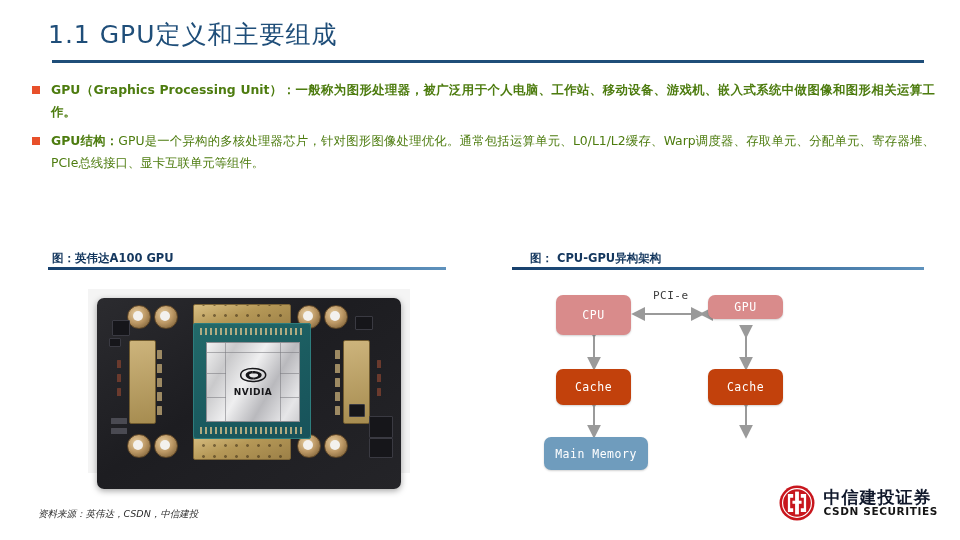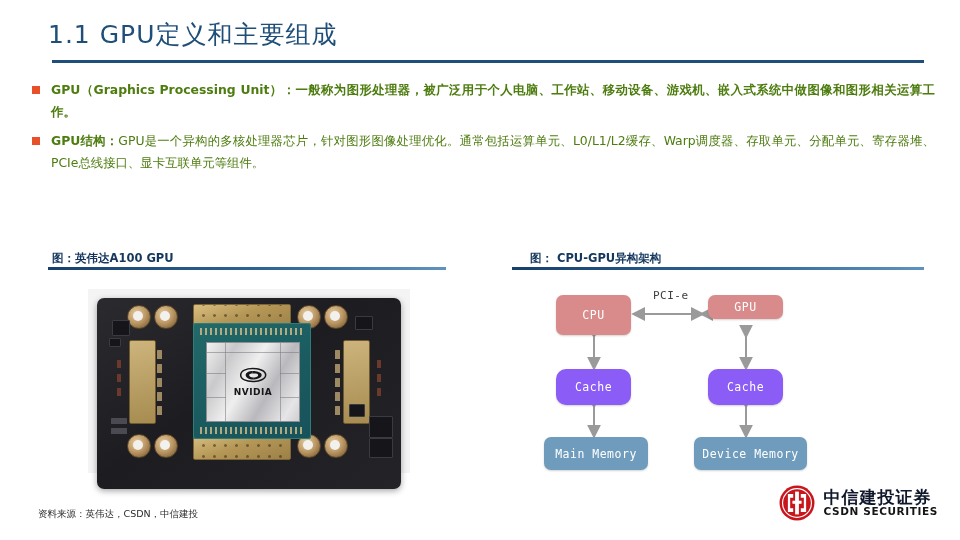--- a/index.html
+++ b/index.html
@@ -192,37 +192,38 @@
     color: #ffffff;
     font-family: "DejaVu Sans Mono", "Liberation Mono", monospace;
     font-size: 11.5px;
     display: flex;
     align-items: center;
     justify-content: center;
     box-shadow: 0 1px 2px rgba(0,0,0,0.18);
     letter-spacing: 0.5px;
   }
   .node.proc  { background: #d98b8b; }
-  .node.cache { background: #8b5cf6; border-radius: 10px; }
+  .node.cache { background: #c2410c; }
   .node.mem   { background: #6f9cbd; }
   #pcie-label {
     position: absolute;
     font-family: "DejaVu Sans Mono", "Liberation Mono", monospace;
     font-size: 11px;
     color: #3d3d3d;
     letter-spacing: 0.5px;
     white-space: nowrap;
   }
   .arrow-svg { position: absolute; }
 
   
   #source-note {
     position: absolute;
     left: 38px; top: 508px;
     font-size: 9.5px;
+    font-style: italic;
     color: #2b2b2b;
     white-space: nowrap;
   }
   #brand {
     position: absolute;
     right: 22px; top: 484px;
     display: flex;
     align-items: center;
     gap: 8px;
   }
@@ -385,21 +386,20 @@
 
   <div id="pcie-label" style="left:137px; top:6px;">PCI-e</div>
 
   <div class="node proc" style="left:40px;  top:12px;  width:75px;  height:40px;">CPU</div>
   <div class="node proc" style="left:192px; top:12px;  width:75px;  height:24px;">GPU</div>
 
   <div class="node cache" style="left:40px;  top:86px;  width:75px;  height:36px;">Cache</div>
   <div class="node cache" style="left:192px; top:86px;  width:75px;  height:36px;">Cache</div>
 
   <div class="node mem" style="left:28px;  top:154px; width:104px; height:33px;">Main Memory</div>
-  <div class="node mem" style="left:178px; top:154px; width:113px; height:33px;">Device Memory</div>
 
 </div>
 
 <div id="source-note">资料来源：英伟达，CSDN，中信建投</div>
 
 <div id="brand">
   <svg id="brand-mark" viewBox="0 0 100 100">
     <circle cx="50" cy="50" r="46" fill="#c8161d"></circle>
     <circle cx="50" cy="50" r="38" fill="none" stroke="#ffffff" stroke-width="3"></circle>
     <path d="M26 26 L40 26 L40 36 L32 36 L32 64 L40 64 L40 74 L26 74 Z" fill="#ffffff"></path>

